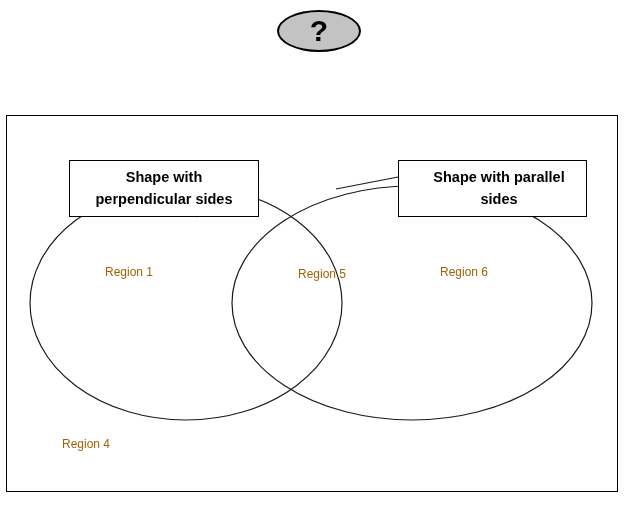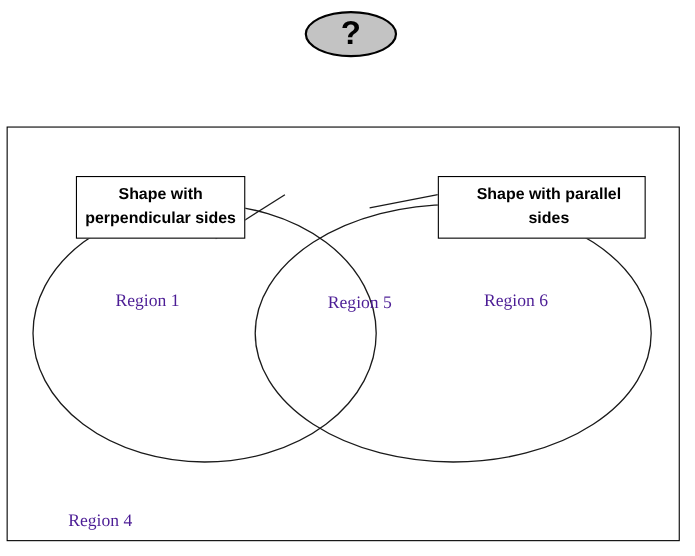--- a/index.html
+++ b/index.html
@@ -76,29 +76,29 @@
     position: absolute;
     left: 6px;
     top: 115px;
     width: 612px;
     height: 377px;
   }
 
   
   .region-label {
     position: absolute;
-    font-size: 16px;
-    color: #4c1d95;
+    font-size: 12px;
+    color: #a16207;
     white-space: nowrap;
-    font-family: Liberation Serif, serif;
+    font-family: Liberation Sans, sans-serif;
   }
   .region-1 { left: 105px; top: 265px; }
   .region-2 { left: 298px; top: 267px; }
   .region-3 { left: 440px; top: 265px; }
-  .region-4 { left: 62px;  top: 437px; margin-top: 28px; }
+  .region-4 { left: 62px;  top: 437px; }
 
   
   .label-box {
     position: absolute;
     box-sizing: border-box;
     border: 1px solid #000000;
     background: #ffffff;
     display: flex;
     align-items: center;
     justify-content: center;
@@ -106,21 +106,21 @@
     font-size: 14.5px;
     font-weight: bold;
     line-height: 1.45;
     padding: 2px 6px;
     color: #000000;
     font-family: "Liberation Sans", sans-serif;
   }
   .label-box-left {
     left: 69px;
     top: 160px;
-    width: 154px;
+    width: 190px;
     height: 57px;
   }
   .label-box-right {
     left: 398px;
     top: 160px;
     width: 189px;
     height: 57px;
     padding-left: 19px;
   }
 </style>

